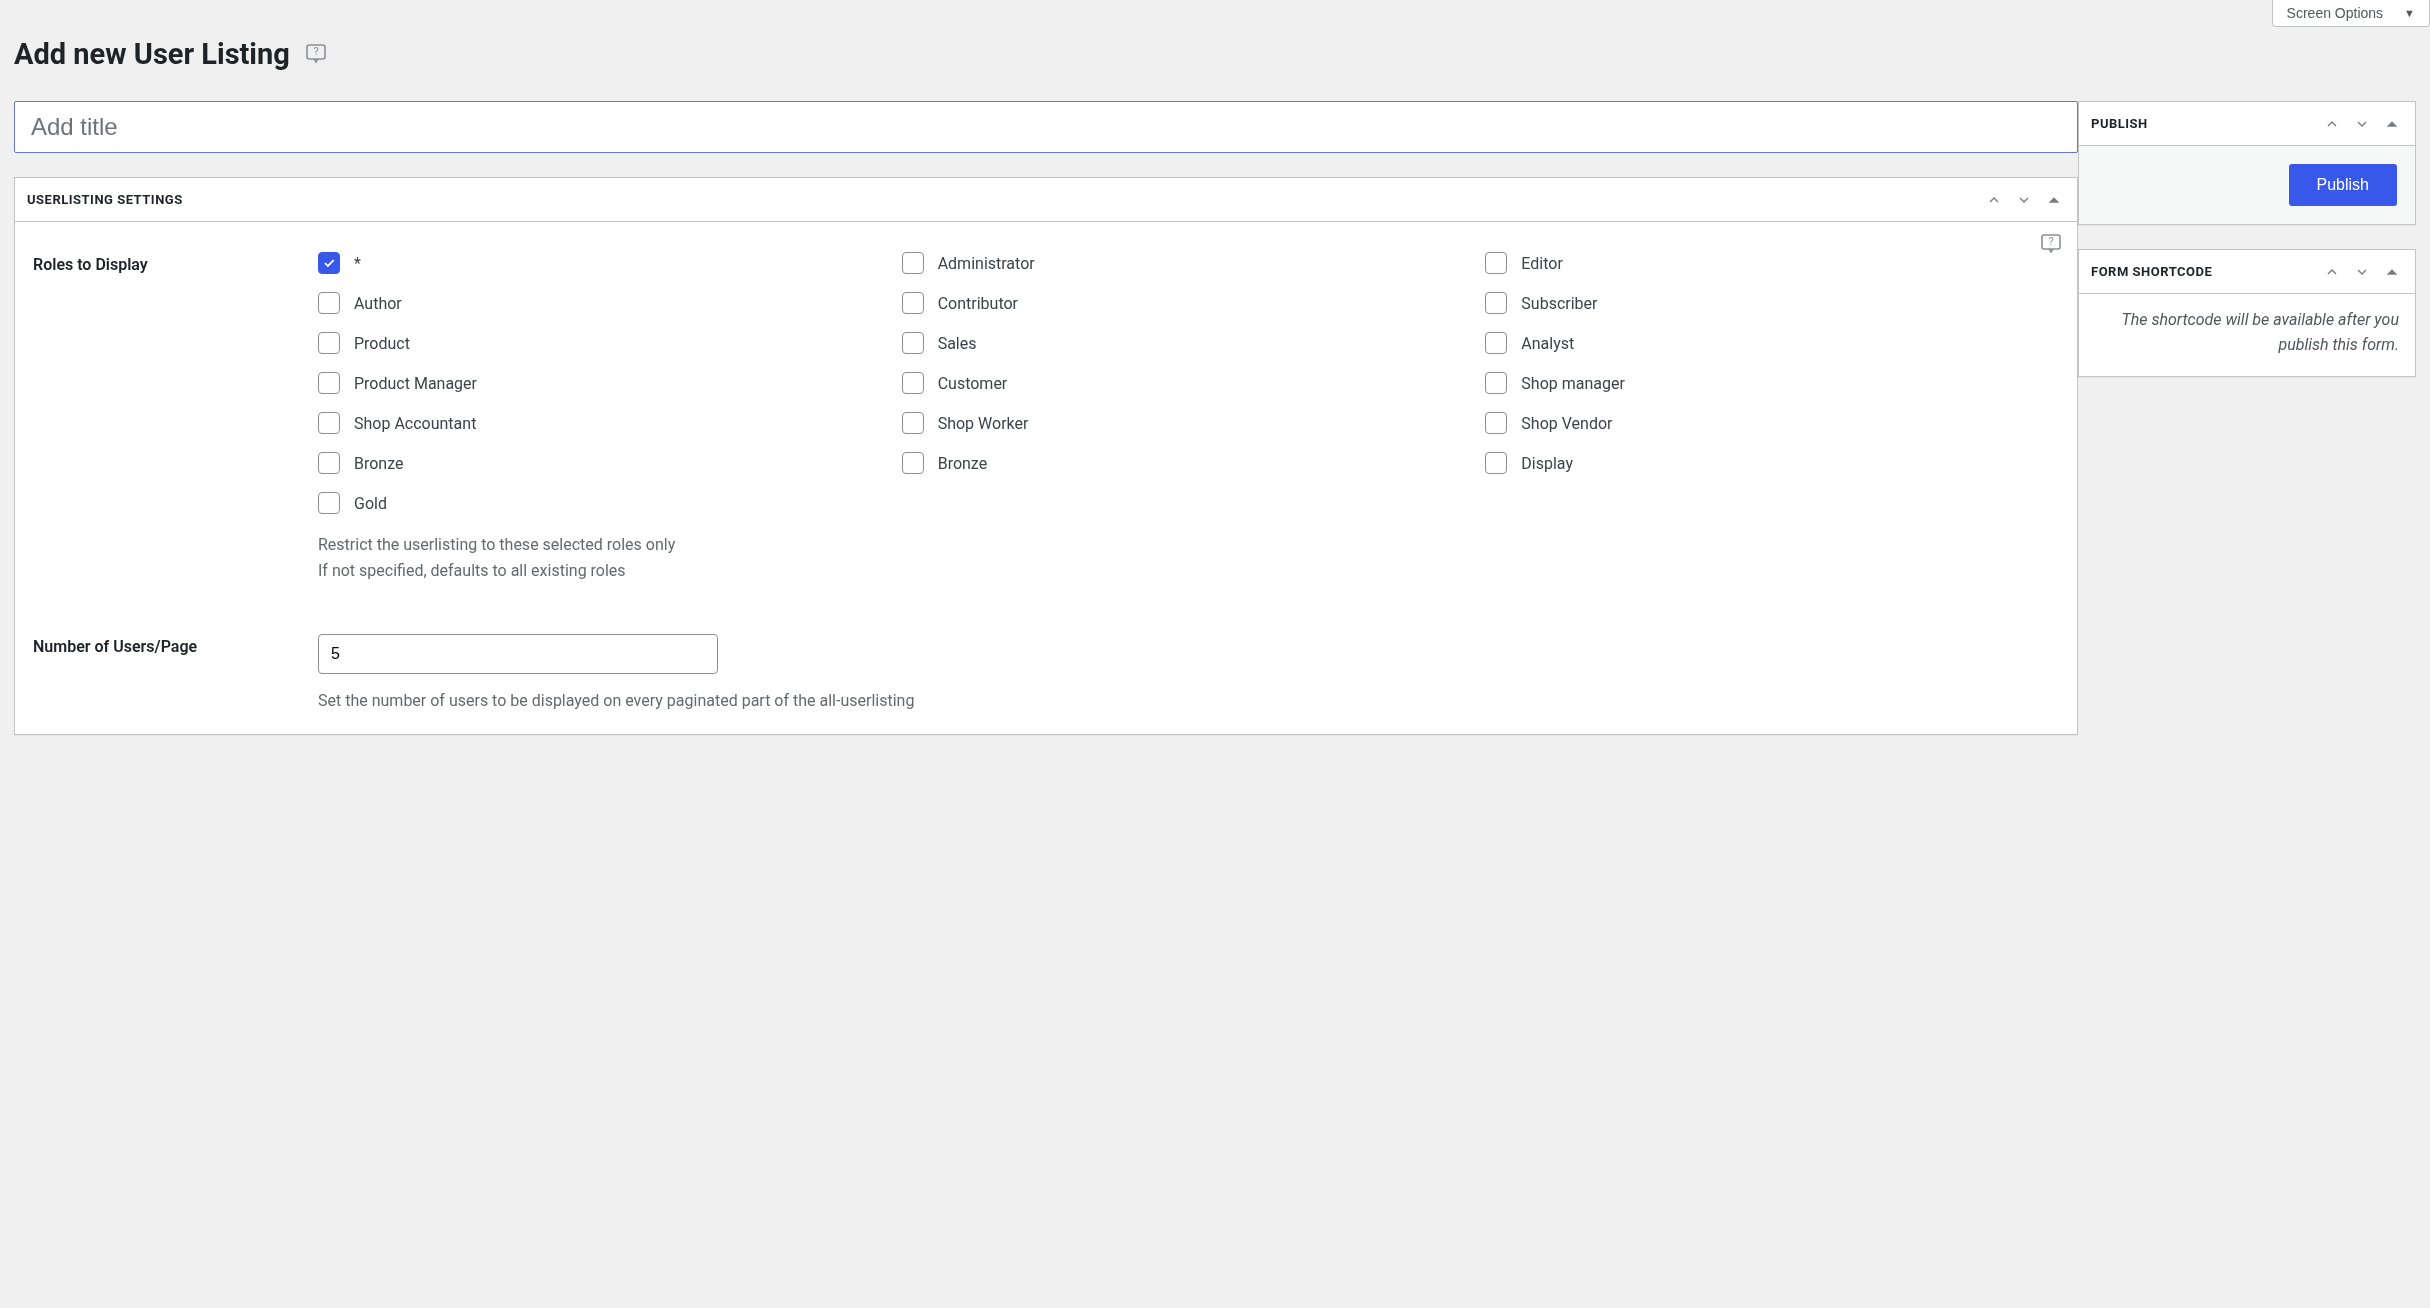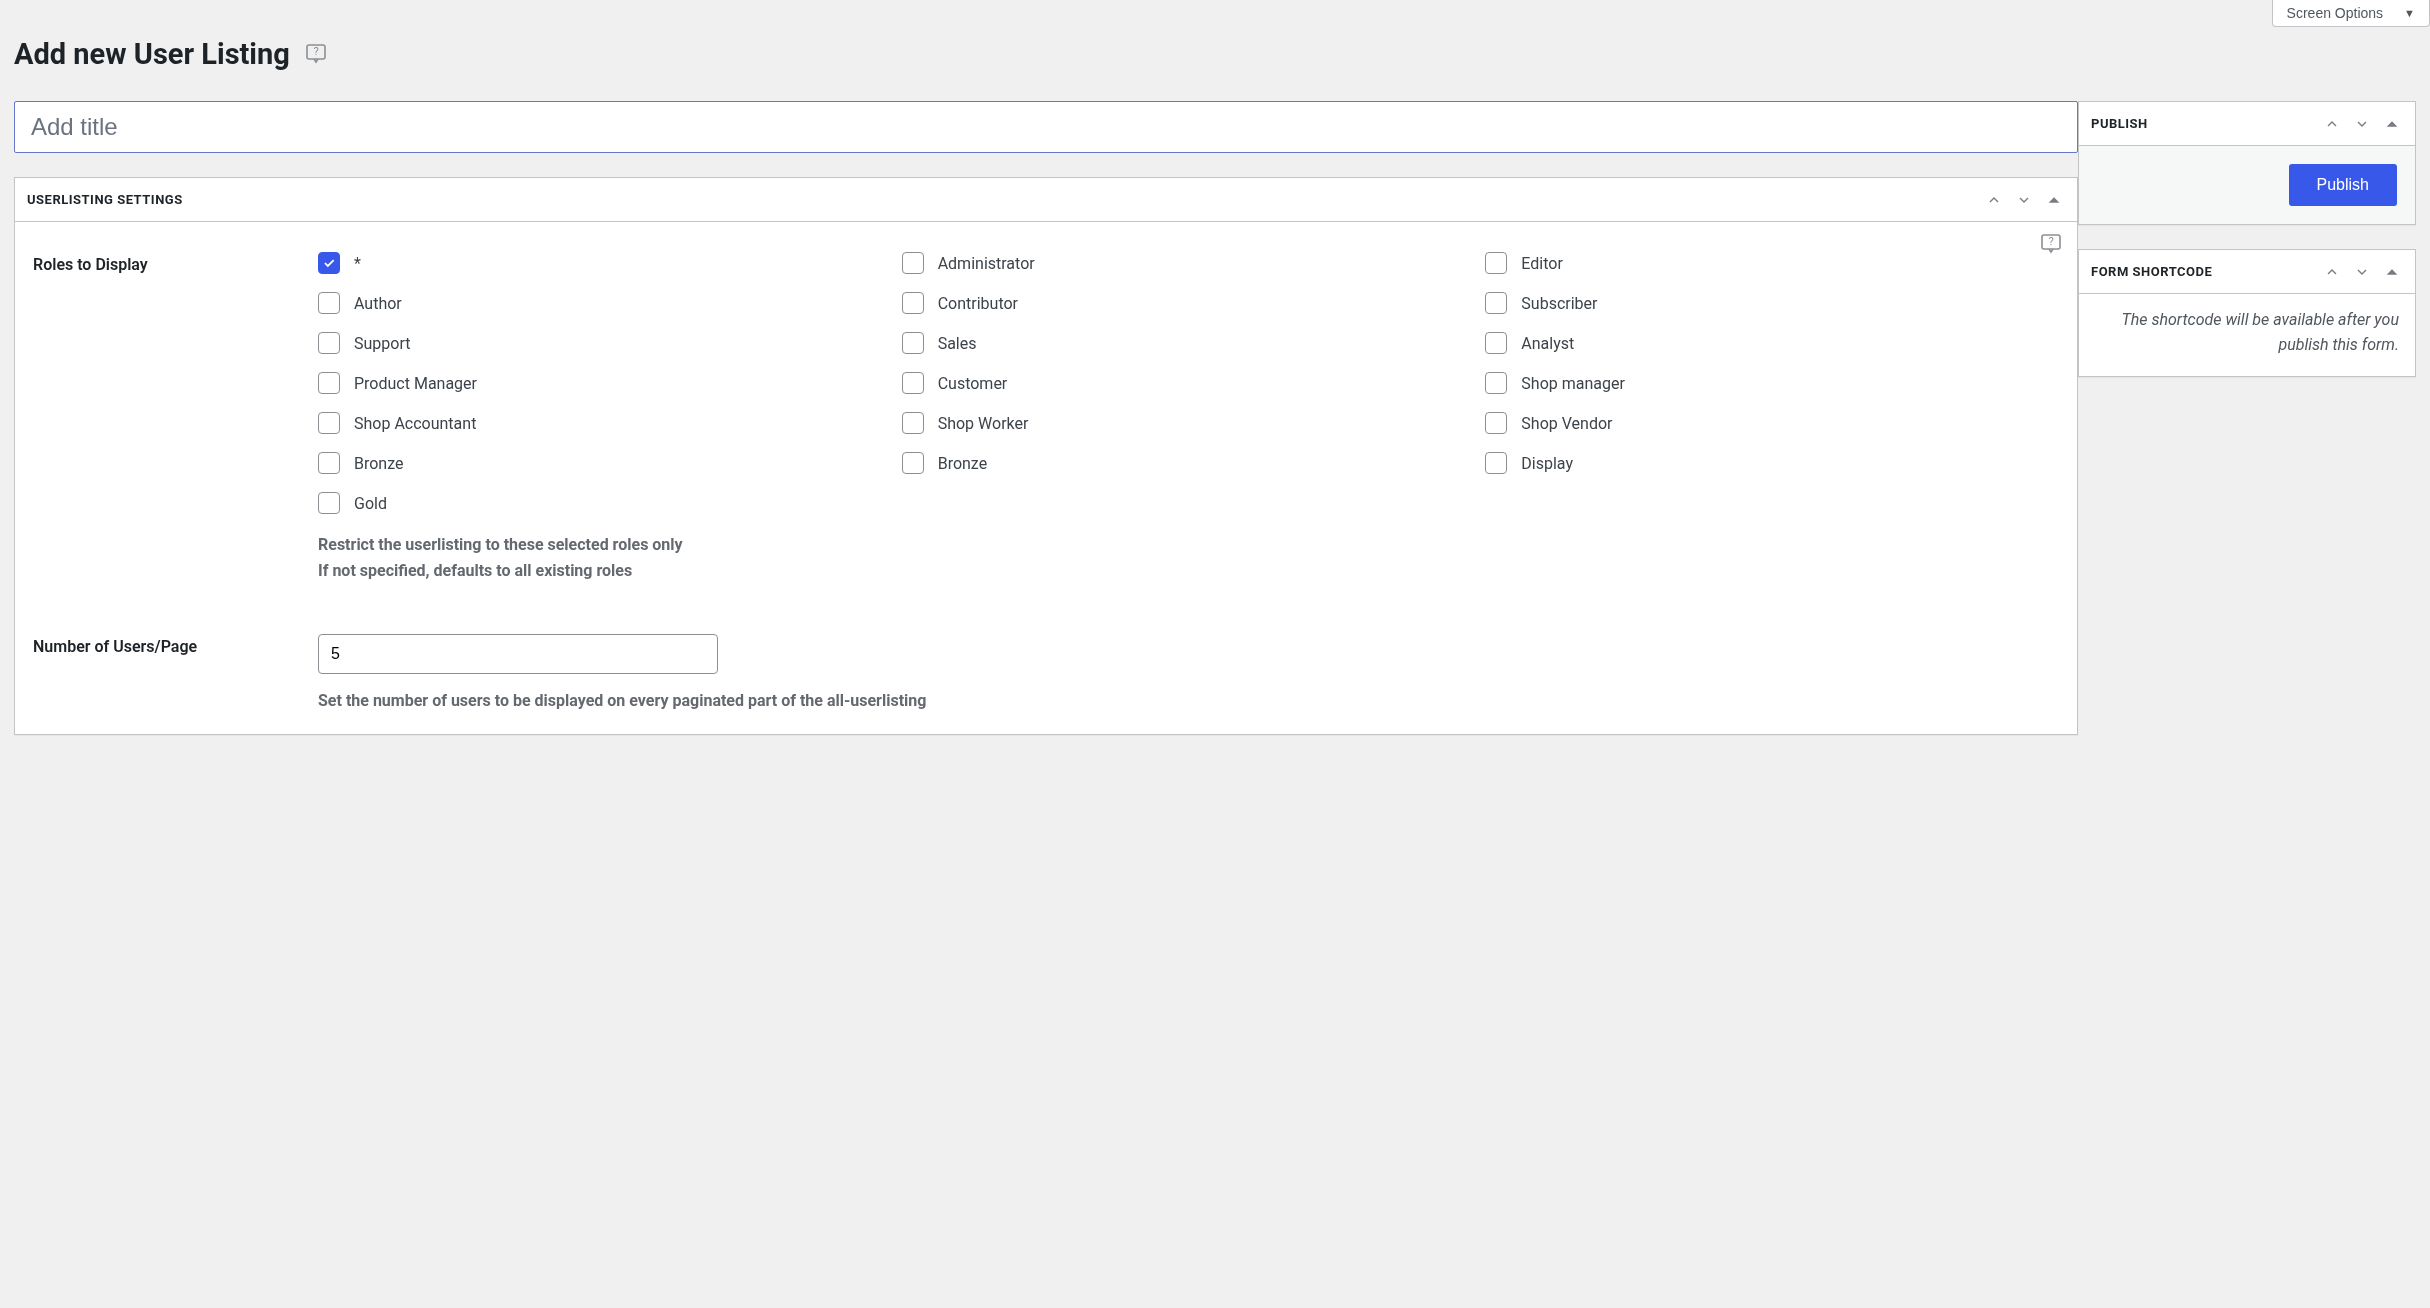--- a/index.html
+++ b/index.html
@@ -161,21 +161,20 @@
       width: 14px;
       height: 14px;
       stroke: #fff;
       stroke-width: 3;
       fill: none;
     }
     .help-text {
       color: #646970;
       font-size: 16px;
       line-height: 1.6;
-      font-weight: bold;
     }
     .num-input {
       width: 400px;
       max-width: 100%;
       border: 1px solid #8c8f94;
       border-radius: 4px;
       padding: 10px 12px;
       font-size: 16px;
       margin-bottom: 14px;
       outline: none;
@@ -292,21 +291,21 @@
                 <label class="role-item">
                   <span class="cb"></span>
                   <span>Contributor</span>
                 </label>
                 <label class="role-item">
                   <span class="cb"></span>
                   <span>Subscriber</span>
                 </label>
                 <label class="role-item">
                   <span class="cb"></span>
-                  <span>Support</span>
+                  <span>Product</span>
                 </label>
                 <label class="role-item">
                   <span class="cb"></span>
                   <span>Sales</span>
                 </label>
                 <label class="role-item">
                   <span class="cb"></span>
                   <span>Analyst</span>
                 </label>
                 <label class="role-item">

